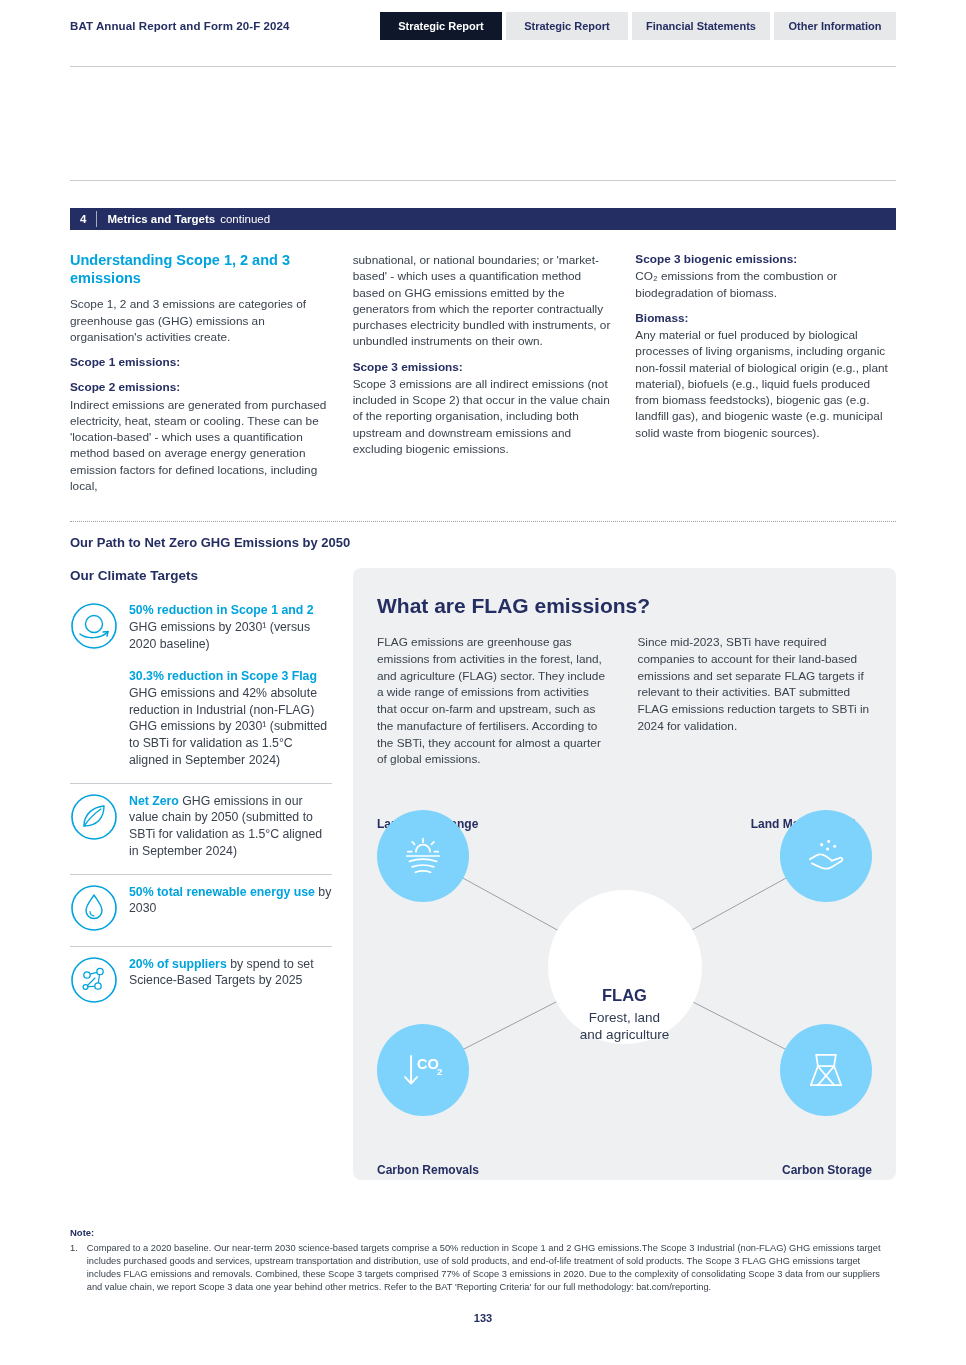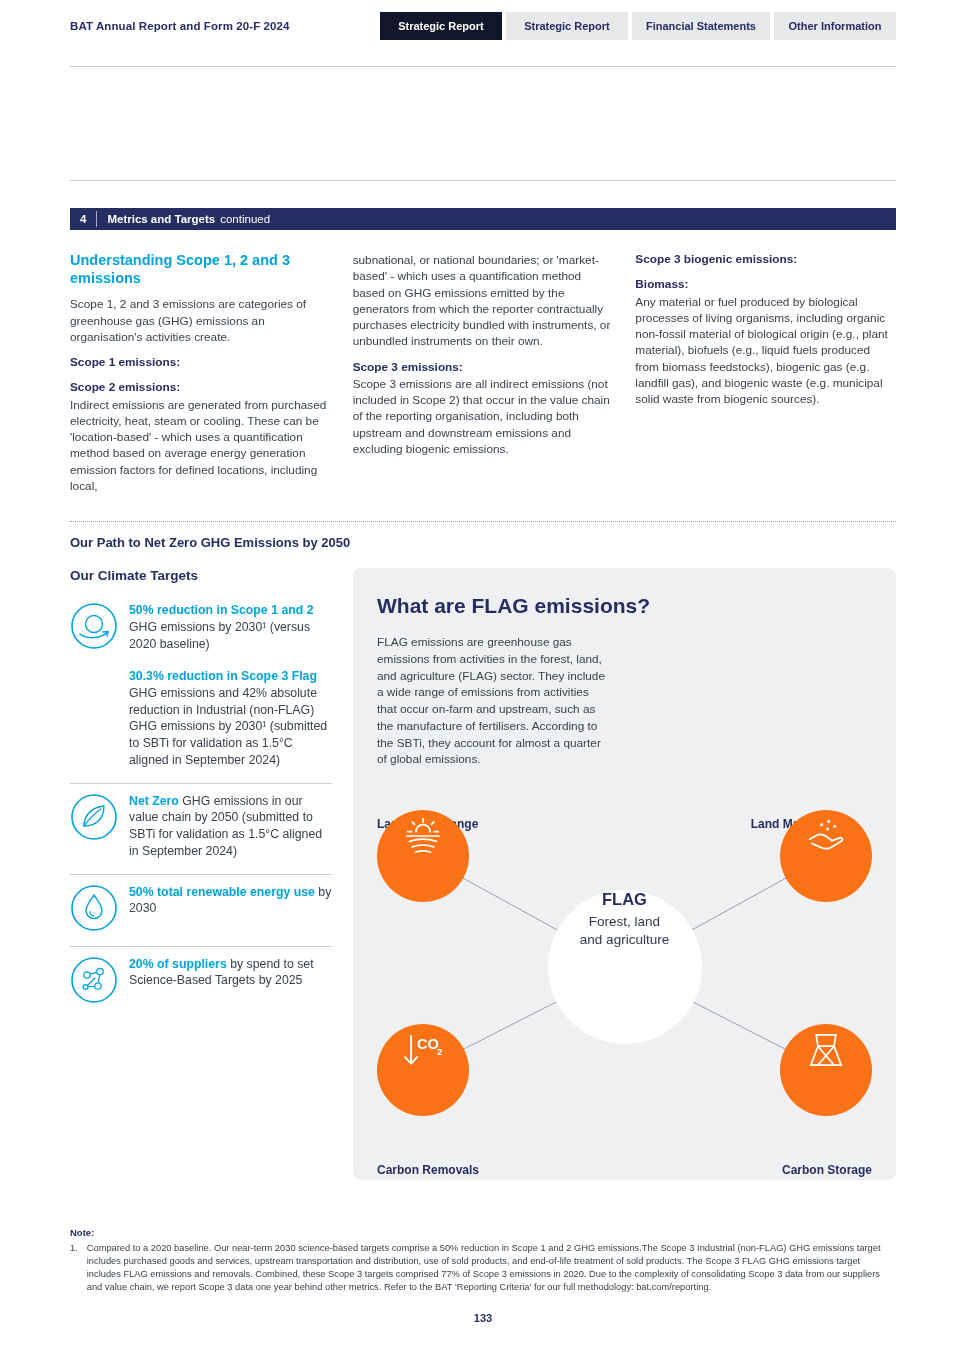--- a/index.html
+++ b/index.html
@@ -48,35 +48,35 @@
   .t-text p + p { margin-top:16px; }
   .t-div { border-top:1px solid #C9CED3; }
 
   
   .flag-box { flex:1; background:#EFF0F1; padding:26px 24px 24px;border-radius:8px; }
   .flag-title { font-size:21px; font-weight:bold; color:#252E62; margin-bottom:16px; }
   .flag-cols { display:grid; grid-template-columns:1fr 1fr; column-gap:26px; font-size:11.8px; line-height:1.42; color:#39424E; }
 
   .diagram { position:relative; height:368px; margin-top:20px; }
   .links { position:absolute; left:0; top:0; width:100%; height:100%; }
-  .node { position:absolute; width:92px; height:92px; border-radius:50%; background:#f97316;
-          display:flex; align-items:flex-start; justify-content:center; }
+  .node { position:absolute; width:92px; height:92px; border-radius:50%; background:#7dd3fc;
+          display:flex; align-items:center; justify-content:center; }
   .node svg { width:52px; height:52px; }
   .node-label { position:absolute; font-size:12px; font-weight:bold; color:#252E62;margin-top:29px; }
   .lbl-tl { left:0; top:0; }
   .lbl-tr { right:16px; top:0; text-align:center; }
   .lbl-bl { left:0; top:346px; }
   .lbl-br { right:0; top:346px; text-align:right; }
   .node-tl { left:0; top:22px; }
   .node-tr { right:0; top:22px; }
   .node-bl { left:0; top:236px; }
   .node-br { right:0; top:236px; }
   .center-circle { position:absolute; width:154px; height:154px; border-radius:50%; background:#fff;
                    left:50%; top:102px; transform:translateX(-50%);
-                   display:flex; flex-direction:column; align-items:center; justify-content:flex-start; text-align:center; }
+                   display:flex; flex-direction:column; align-items:center; justify-content:flex-end; text-align:center; }
   .center-title { font-size:16.5px; font-weight:bold; color:#252E62; }
   .center-sub { font-size:13.5px; color:#2F3A52; margin-top:4px; line-height:1.32; }
 
   
   .note { margin:46px 70px 0; font-size:9.3px; line-height:1.42; color:#39424E; }
   .note-label { font-weight:bold; color:#252E62; margin-bottom:2px; font-size:9.5px; }
   .note-item { display:flex; gap:9px; }
   .note-num { flex:none; }
 
   .page-num { text-align:center; font-size:11px; font-weight:bold; color:#252E62; margin:18px 0 16px; }
@@ -114,20 +114,21 @@
       <div class="lbl">Scope 2 emissions:</div>
       <p class="body">Indirect emissions are generated from purchased electricity, heat, steam or cooling. These can be 'location-based' - which uses a quantification method based on average energy generation emission factors for defined locations, including local,</p>
     </div>
     <div class="col">
       <p class="body">subnational, or national boundaries; or 'market-based' - which uses a quantification method based on GHG emissions emitted by the generators from which the reporter contractually purchases electricity bundled with instruments, or unbundled instruments on their own.</p>
       <div class="lbl">Scope 3 emissions:</div>
       <p class="body">Scope 3 emissions are all indirect emissions (not included in Scope 2) that occur in the value chain of the reporting organisation, including both upstream and downstream emissions and excluding biogenic emissions.</p>
     </div>
     <div class="col">
       <div class="lbl first">Scope 3 biogenic emissions:</div>
+      <p class="body">CO₂ emissions from the combustion or biodegradation of biomass.</p>
       <div class="lbl">Biomass:</div>
       <p class="body">Any material or fuel produced by biological processes of living organisms, including organic non-fossil material of biological origin (e.g., plant material), biofuels (e.g., liquid fuels produced from biomass feedstocks), biogenic gas (e.g. landfill gas), and biogenic waste (e.g. municipal solid waste from biogenic sources).</p>
     </div>
   </div>
 
   <hr class="dotted">
 
   <div class="path-heading">Our Path to Net Zero GHG Emissions by 2050</div>
 
   <div class="lower">
@@ -203,20 +204,21 @@
             <span class="hl">20% of suppliers</span><span> by spend to set Science-Based Targets by 2025</span>
           </p>
         </div>
       </div>
     </div>
 
     <div class="flag-box">
       <div class="flag-title">What are FLAG emissions?</div>
       <div class="flag-cols">
         <p>FLAG emissions are greenhouse gas emissions from activities in the forest, land, and agriculture (FLAG) sector. They include a wide range of emissions from activities that occur on-farm and upstream, such as the manufacture of fertilisers. According to the SBTi, they account for almost a quarter of global emissions.</p>
+        <p>Since mid-2023, SBTi have required companies to account for their land-based emissions and set separate FLAG targets if relevant to their activities. BAT submitted FLAG emissions reduction targets to SBTi in 2024 for validation.</p>
       </div>
 
       <div class="diagram">
         <svg class="links" viewBox="0 0 496 368" preserveAspectRatio="none">
           <line x1="46" y1="68" x2="248" y2="179" stroke="#9AA0A8" stroke-width="1"></line>
           <line x1="450" y1="68" x2="248" y2="179" stroke="#9AA0A8" stroke-width="1"></line>
           <line x1="46" y1="282" x2="248" y2="179" stroke="#9AA0A8" stroke-width="1"></line>
           <line x1="450" y1="282" x2="248" y2="179" stroke="#9AA0A8" stroke-width="1"></line>
         </svg>
 

